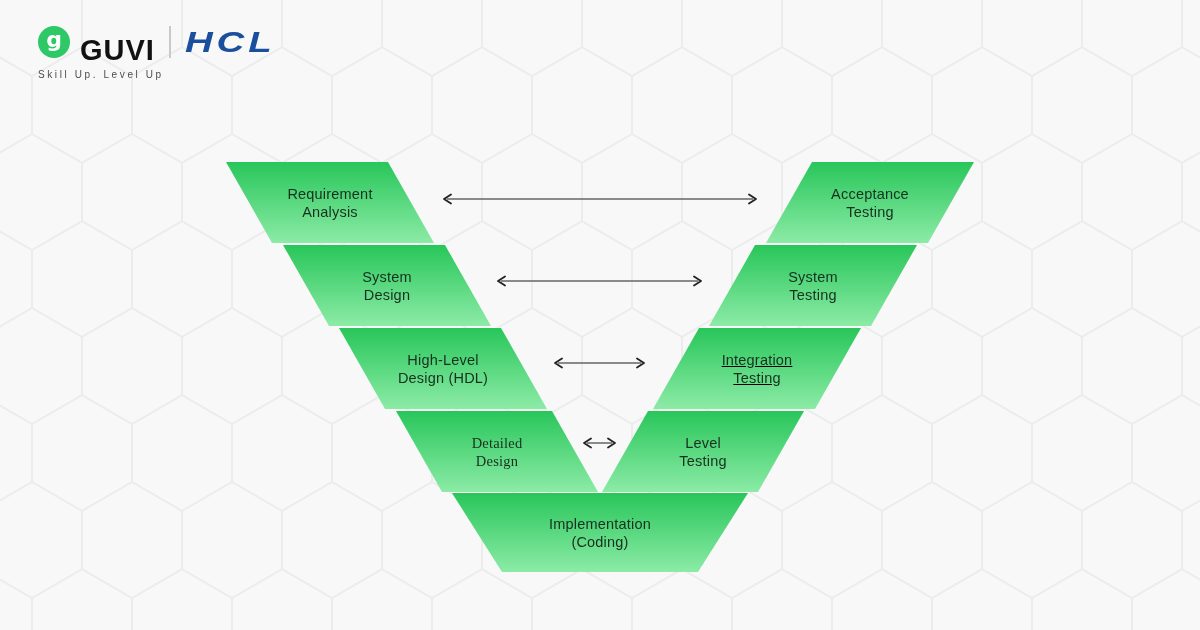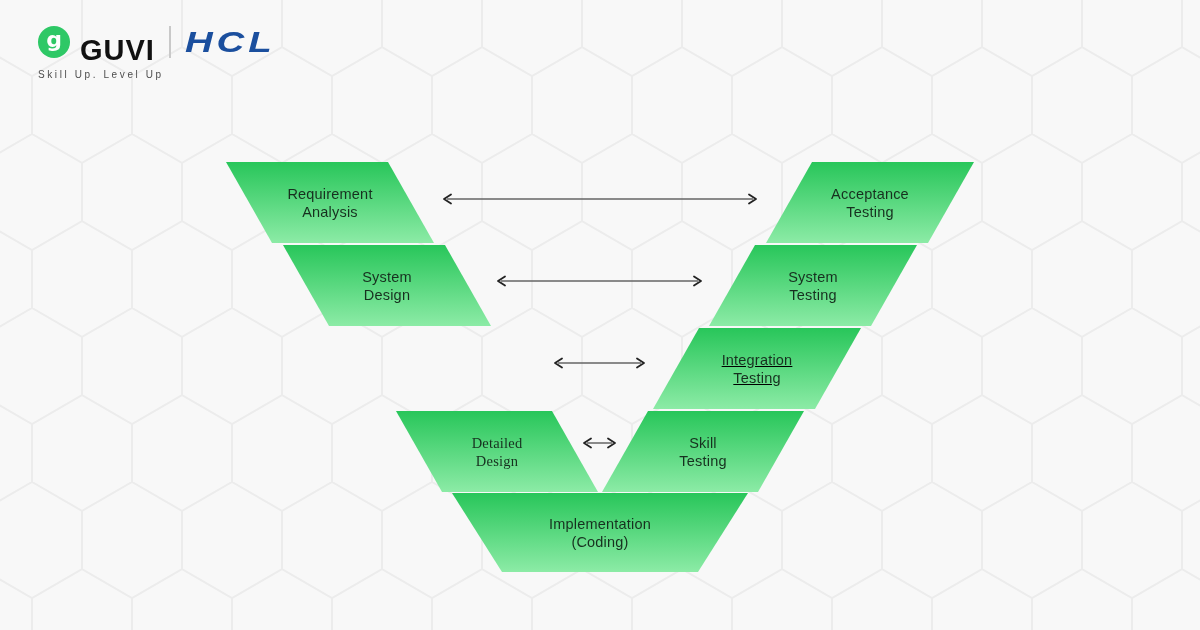--- a/index.html
+++ b/index.html
@@ -104,20 +104,26 @@
       <div>Requirement</div>
       <div>Analysis</div>
     </div>
   </div>
   <div class="block left-shape b-l2">
     <div class="lbl">
       <div>System</div>
       <div>Design</div>
     </div>
   </div>
+  <div class="block left-shape b-l3">
+    <div class="lbl">
+      <div>High-Level</div>
+      <div>Design (HDL)</div>
+    </div>
+  </div>
   <div class="block left-shape b-l4">
     <div class="lbl">
       <div>Detailed</div>
       <div>Design</div>
     </div>
   </div>
 
   <div class="block right-shape b-r1">
     <div class="lbl">
       <div>Acceptance</div>
@@ -131,21 +137,21 @@
     </div>
   </div>
   <div class="block right-shape b-r3">
     <div class="lbl">
       <div>Integration</div>
       <div>Testing</div>
     </div>
   </div>
   <div class="block right-shape b-r4">
     <div class="lbl">
-      <div>Skill</div>
+      <div>Level</div>
       <div>Testing</div>
     </div>
   </div>
 
   <div class="block trap-shape b-impl">
     <div class="lbl">
       <div>Implementation</div>
       <div>(Coding)</div>
     </div>
   </div>

